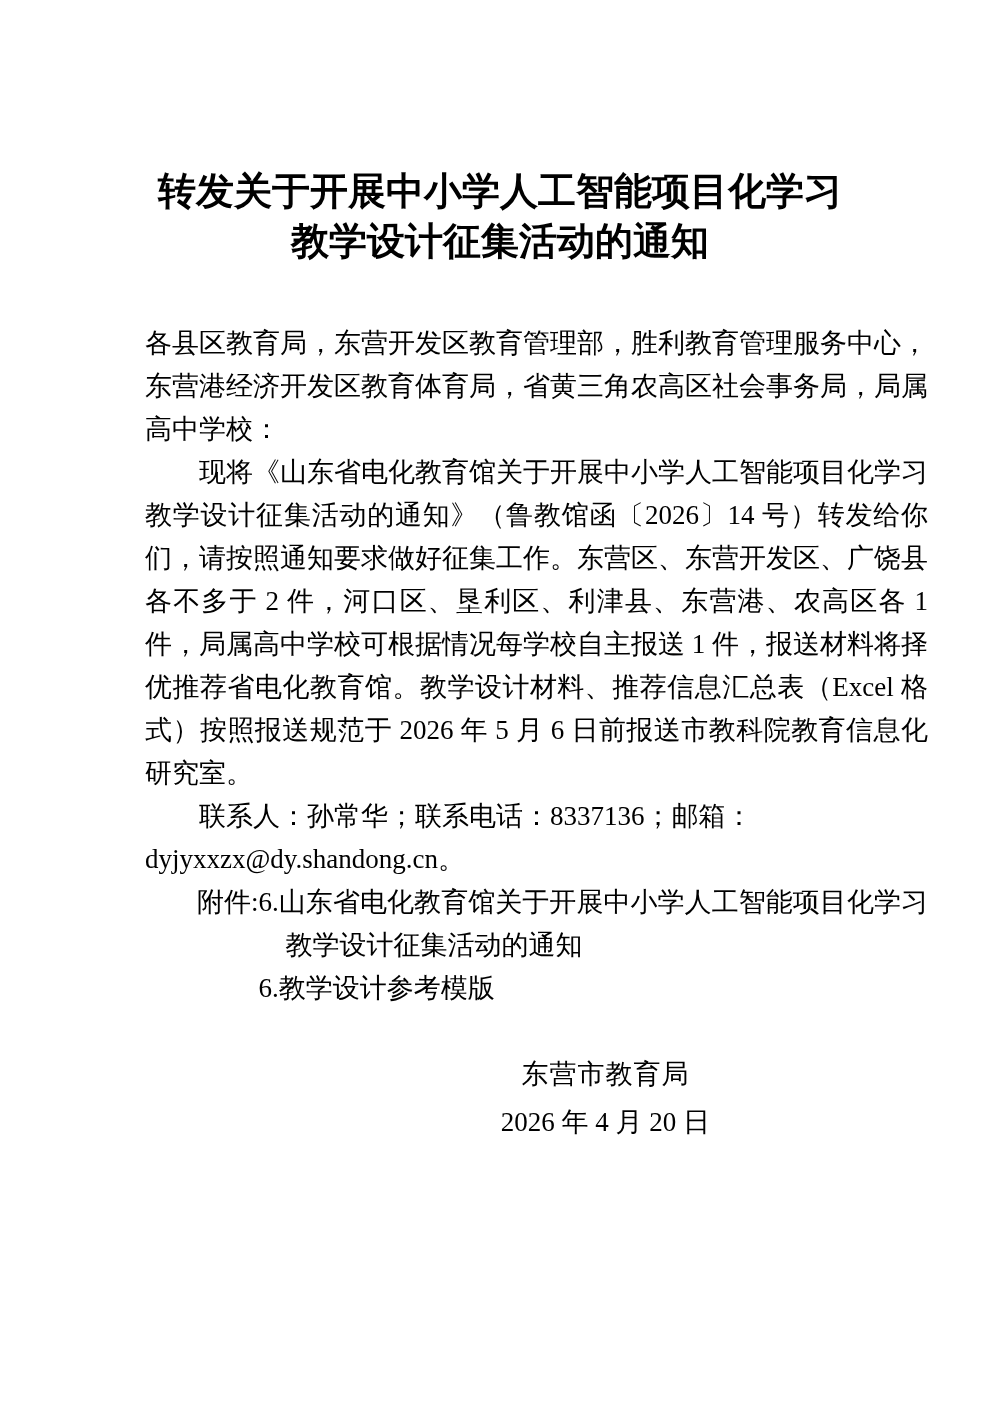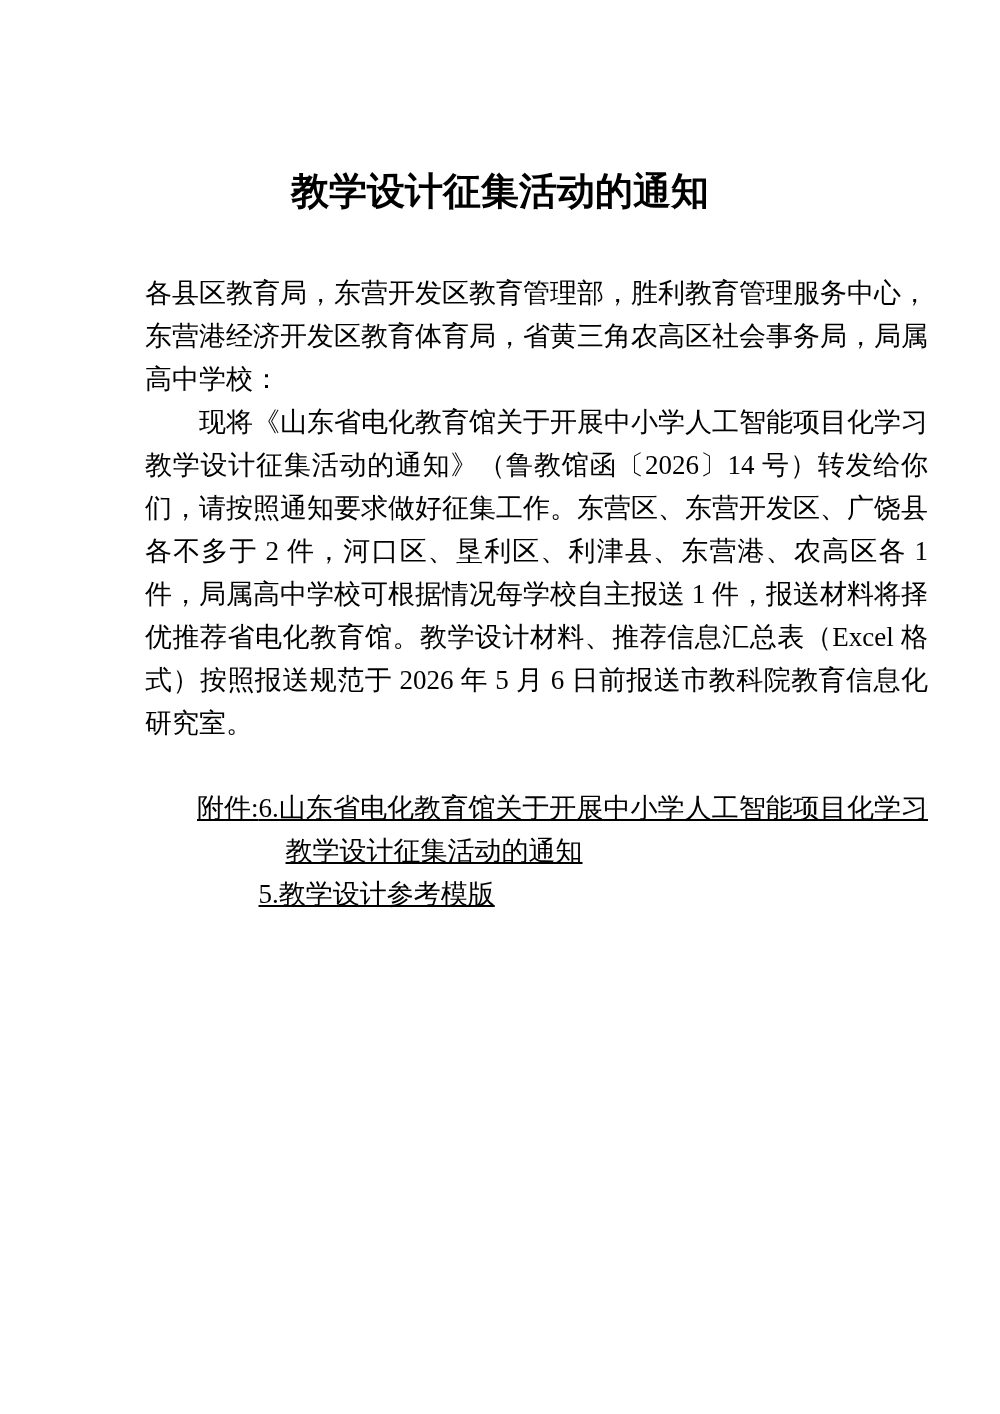--- a/index.html
+++ b/index.html
@@ -39,27 +39,25 @@
   .para.first {
     margin-top: 56px;
   }
   .indent {
     text-indent: 2em;
   }
   .contact {
     text-align: left; 
   }
   .attachments {
-    margin-top: 42px;
     padding-left: 52px;
     display: flex;
     align-items: flex-start;
     font-size: 27px;
     line-height: 43px;
-    text-decoration: underline;
   }
   .att-label {
     white-space: nowrap;
     flex: 0 0 auto;
   }
   .att-list {
     flex: 1 1 auto;
   }
   .att-item {
     padding-left: 1em;   
@@ -80,33 +78,39 @@
   .sig-issuer {
     letter-spacing: 1px;
   }
 </style>
 </head>
 <body>
 
 <div class="page">
 
   <div class="doc-title">
+    <div>转发关于开展中小学人工智能项目化学习</div>
     <div>教学设计征集活动的通知</div>
   </div>
 
   <div class="content">
 
     <p class="para first">各县区教育局，东营开发区教育管理部，胜利教育管理服务中心，东营港经济开发区教育体育局，省黄三角农高区社会事务局，局属高中学校：</p>
 
     <p class="para indent">现将《山东省电化教育馆关于开展中小学人工智能项目化学习教学设计征集活动的通知》（鲁教馆函〔2026〕14 号）转发给你们，请按照通知要求做好征集工作。东营区、东营开发区、广饶县各不多于 2 件，河口区、垦利区、利津县、东营港、农高区各 1 件，局属高中学校可根据情况每学校自主报送 1 件，报送材料将择优推荐省电化教育馆。教学设计材料、推荐信息汇总表（Excel 格式）按照报送规范于 2026 年 5 月 6 日前报送市教科院教育信息化研究室。</p>
 
+    <p class="para indent contact">联系人：孙常华；联系电话：8337136；邮箱：dyjyxxzx@dy.shandong.cn。</p>
 
     <div class="attachments">
       <span class="att-label">附件:</span>
       <div class="att-list">
         <div class="att-item">6.山东省电化教育馆关于开展中小学人工智能项目化学习教学设计征集活动的通知</div>
-        <div class="att-item">5.教学设计参考模版</div>
+        <div class="att-item">6.教学设计参考模版</div>
       </div>
     </div>
 
+    <div class="signature">
+      <div class="sig-issuer">东营市教育局</div>
+      <div class="sig-date">2026 年 4 月 20 日</div>
+    </div>
 
   </div>
 </div>
 
 </body></html>

